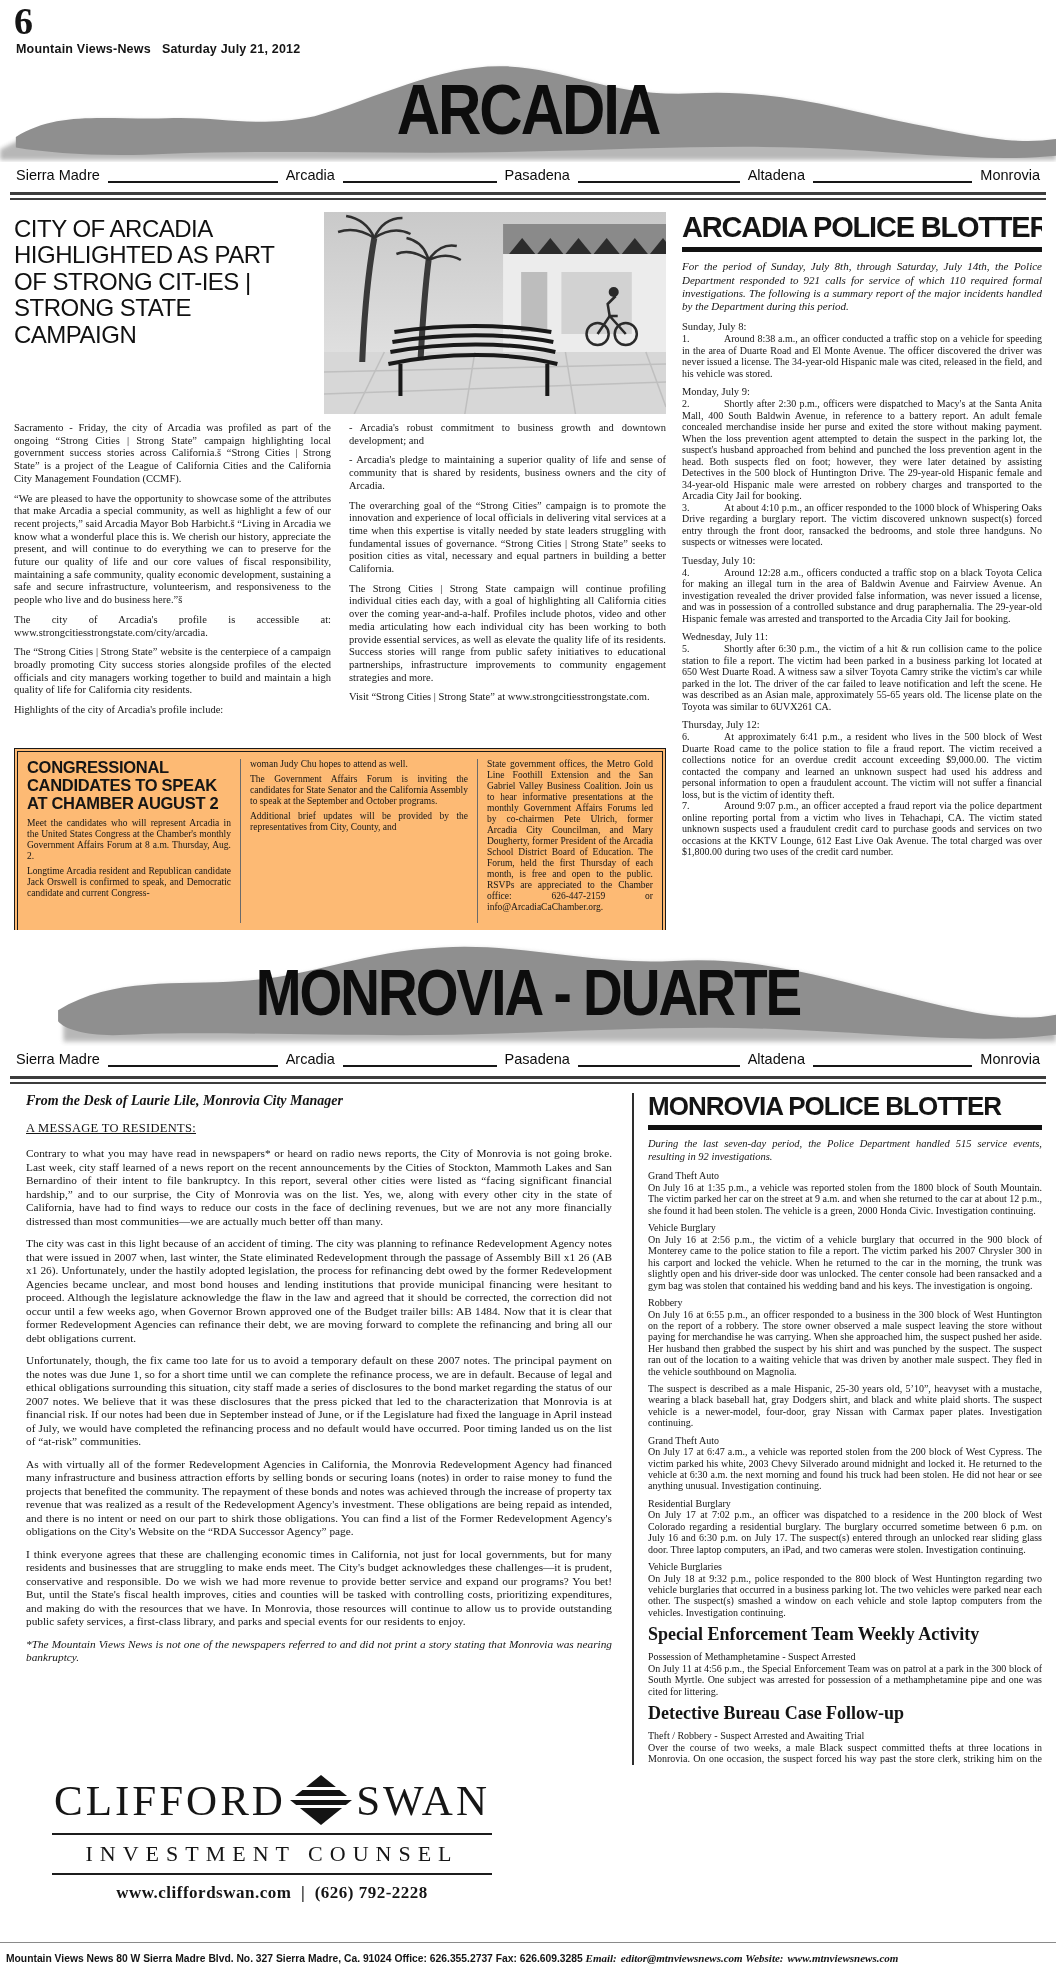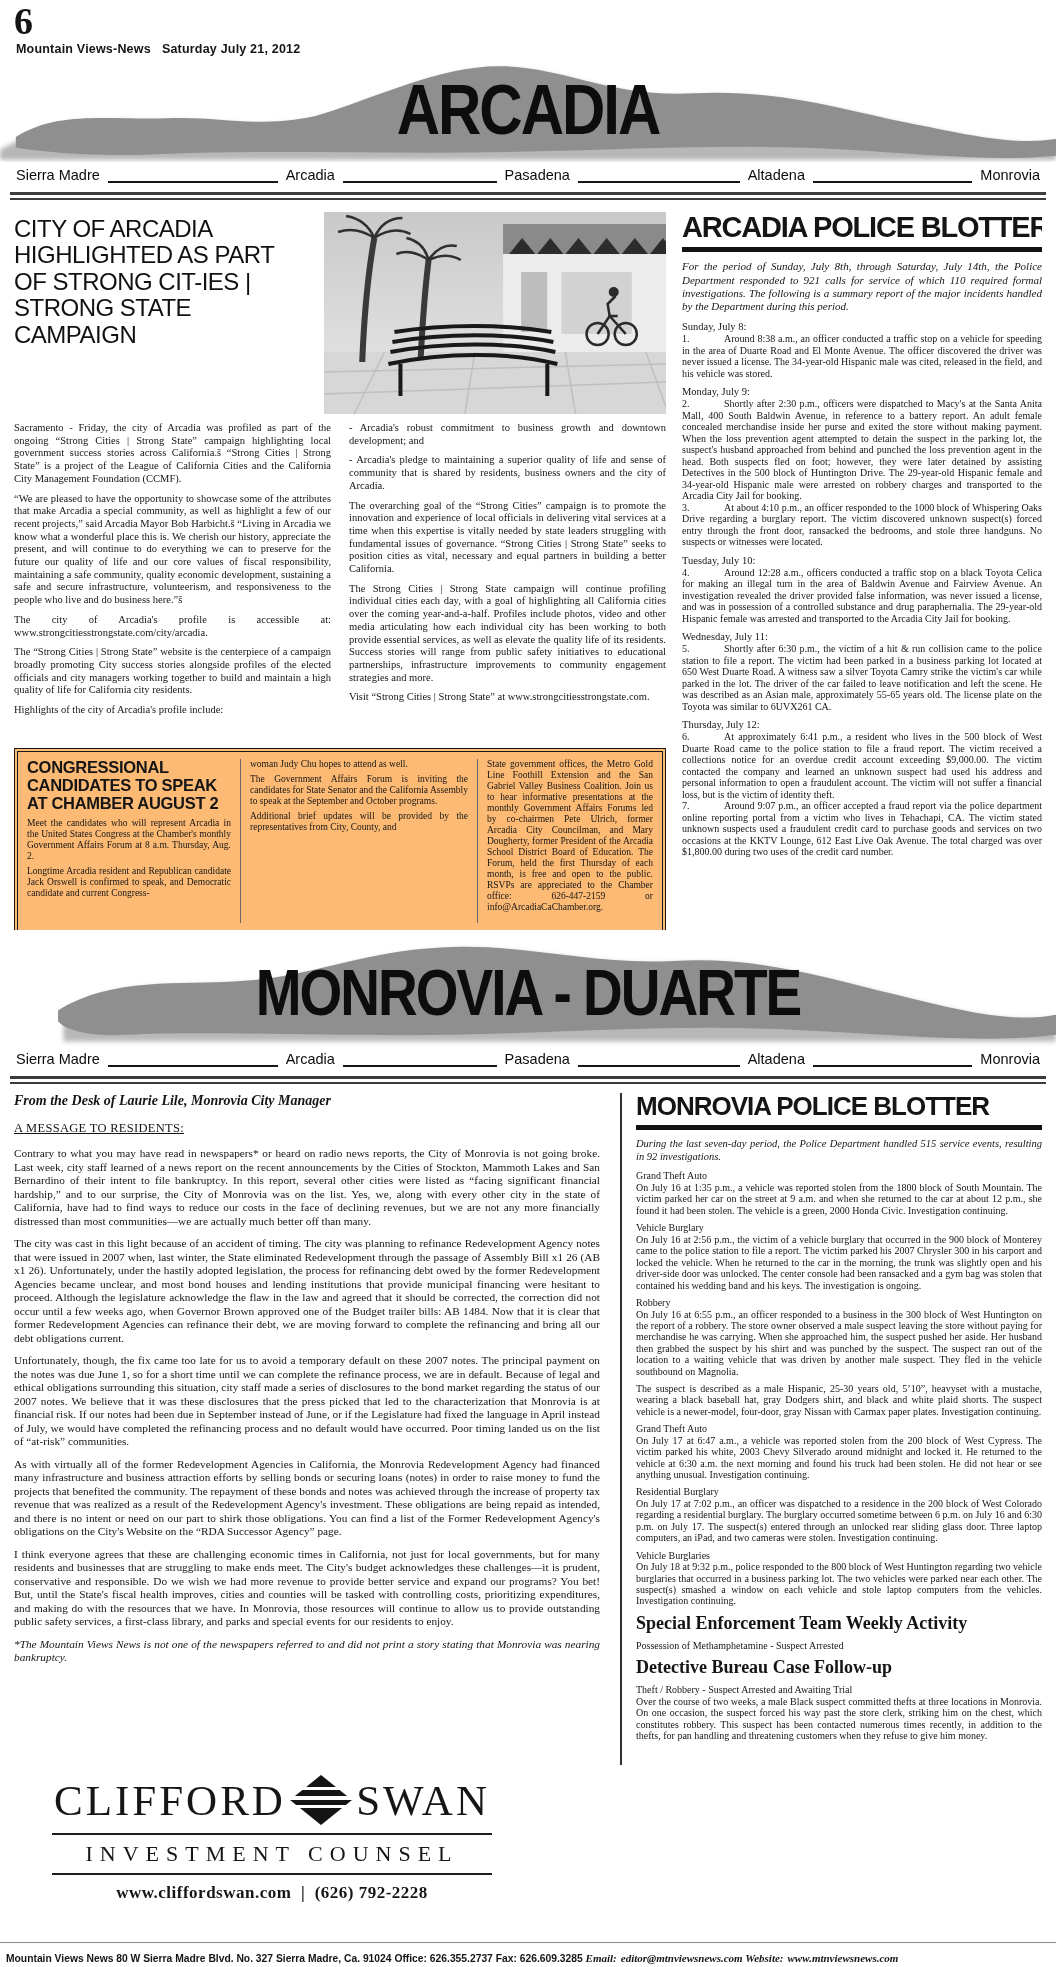--- a/index.html
+++ b/index.html
@@ -72,21 +72,21 @@
   .blotter-rule { height: 5px; background: #111; margin: 5px 0 8px 0; }
   .blotter-intro { font-style: italic; font-size: 11px; line-height: 13.2px; text-align: justify; margin-bottom: 8px; }
   .ab-entry { margin-bottom: 0; }
   .ab-day { font-size: 10.5px; margin: 7px 0 1px 0; }
   .ab-text { font-size: 10px; line-height: 11.5px; text-align: justify; }
   .ab-num { display: inline-block; width: 42px; }
 
   
   .monrovia-main { height: 680px; padding: 8px 14px 0 14px; overflow: hidden; }
   .mon-cols { display: flex; height: 100%; }
-  .letter-col { width: 608px; flex: 0 0 608px; padding-right: 20px; border-right: 2px solid #2e2e2e; overflow: hidden; }
+  .letter-col { width: 608px; flex: 0 0 608px; padding-right: 20px; border-right: 2px solid #2e2e2e; overflow: hidden; margin-left: 12px; }
   .byline { font-weight: bold; font-style: italic; font-size: 14px; margin-bottom: 12px; }
   .salutation { font-size: 12.5px; letter-spacing: .3px; margin-bottom: 11px; text-decoration: underline; }
   .letter-col .ltr p { font-size: 11.3px; line-height: 13.5px; text-align: justify; margin-bottom: 9px; }
   .footnote { font-style: italic; font-size: 11.3px; line-height: 13.5px; text-align: justify; }
   .mb-col { flex: 1; padding-left: 14px; overflow: hidden; }
   .mb-col .blotter-title { font-size: 26px; letter-spacing: -1px; }
   .mb-intro { font-style: italic; font-size: 10.5px; line-height: 12.6px; text-align: justify; margin-bottom: 7px; }
   .mb-entry { margin-bottom: 6px; }
   .mb-section { font-family: "Liberation Serif", serif; font-weight: bold; 
                 font-size: 18px; margin: 4px 0 2px 0; }
@@ -388,20 +388,21 @@
           </div>
 
           <div class="mb-entry">
             <div class="mb-section">Special Enforcement Team Weekly Activity</div>
 
           </div>
 
           <div class="mb-entry">
 
             <div class="mb-head">Possession of Methamphetamine - Suspect Arrested</div>
+            <p class="mb-text">On July 11 at 4:56 p.m., the Special Enforcement Team was on patrol at a park in the 300 block of South Myrtle.  One subject was arrested for possession of a methamphetamine pipe and one was cited for littering.</p>
           </div>
 
           <div class="mb-entry">
             <div class="mb-section">Detective Bureau Case Follow-up</div>
 
           </div>
 
           <div class="mb-entry">
 
             <div class="mb-head">Theft / Robbery - Suspect Arrested and Awaiting Trial</div>

